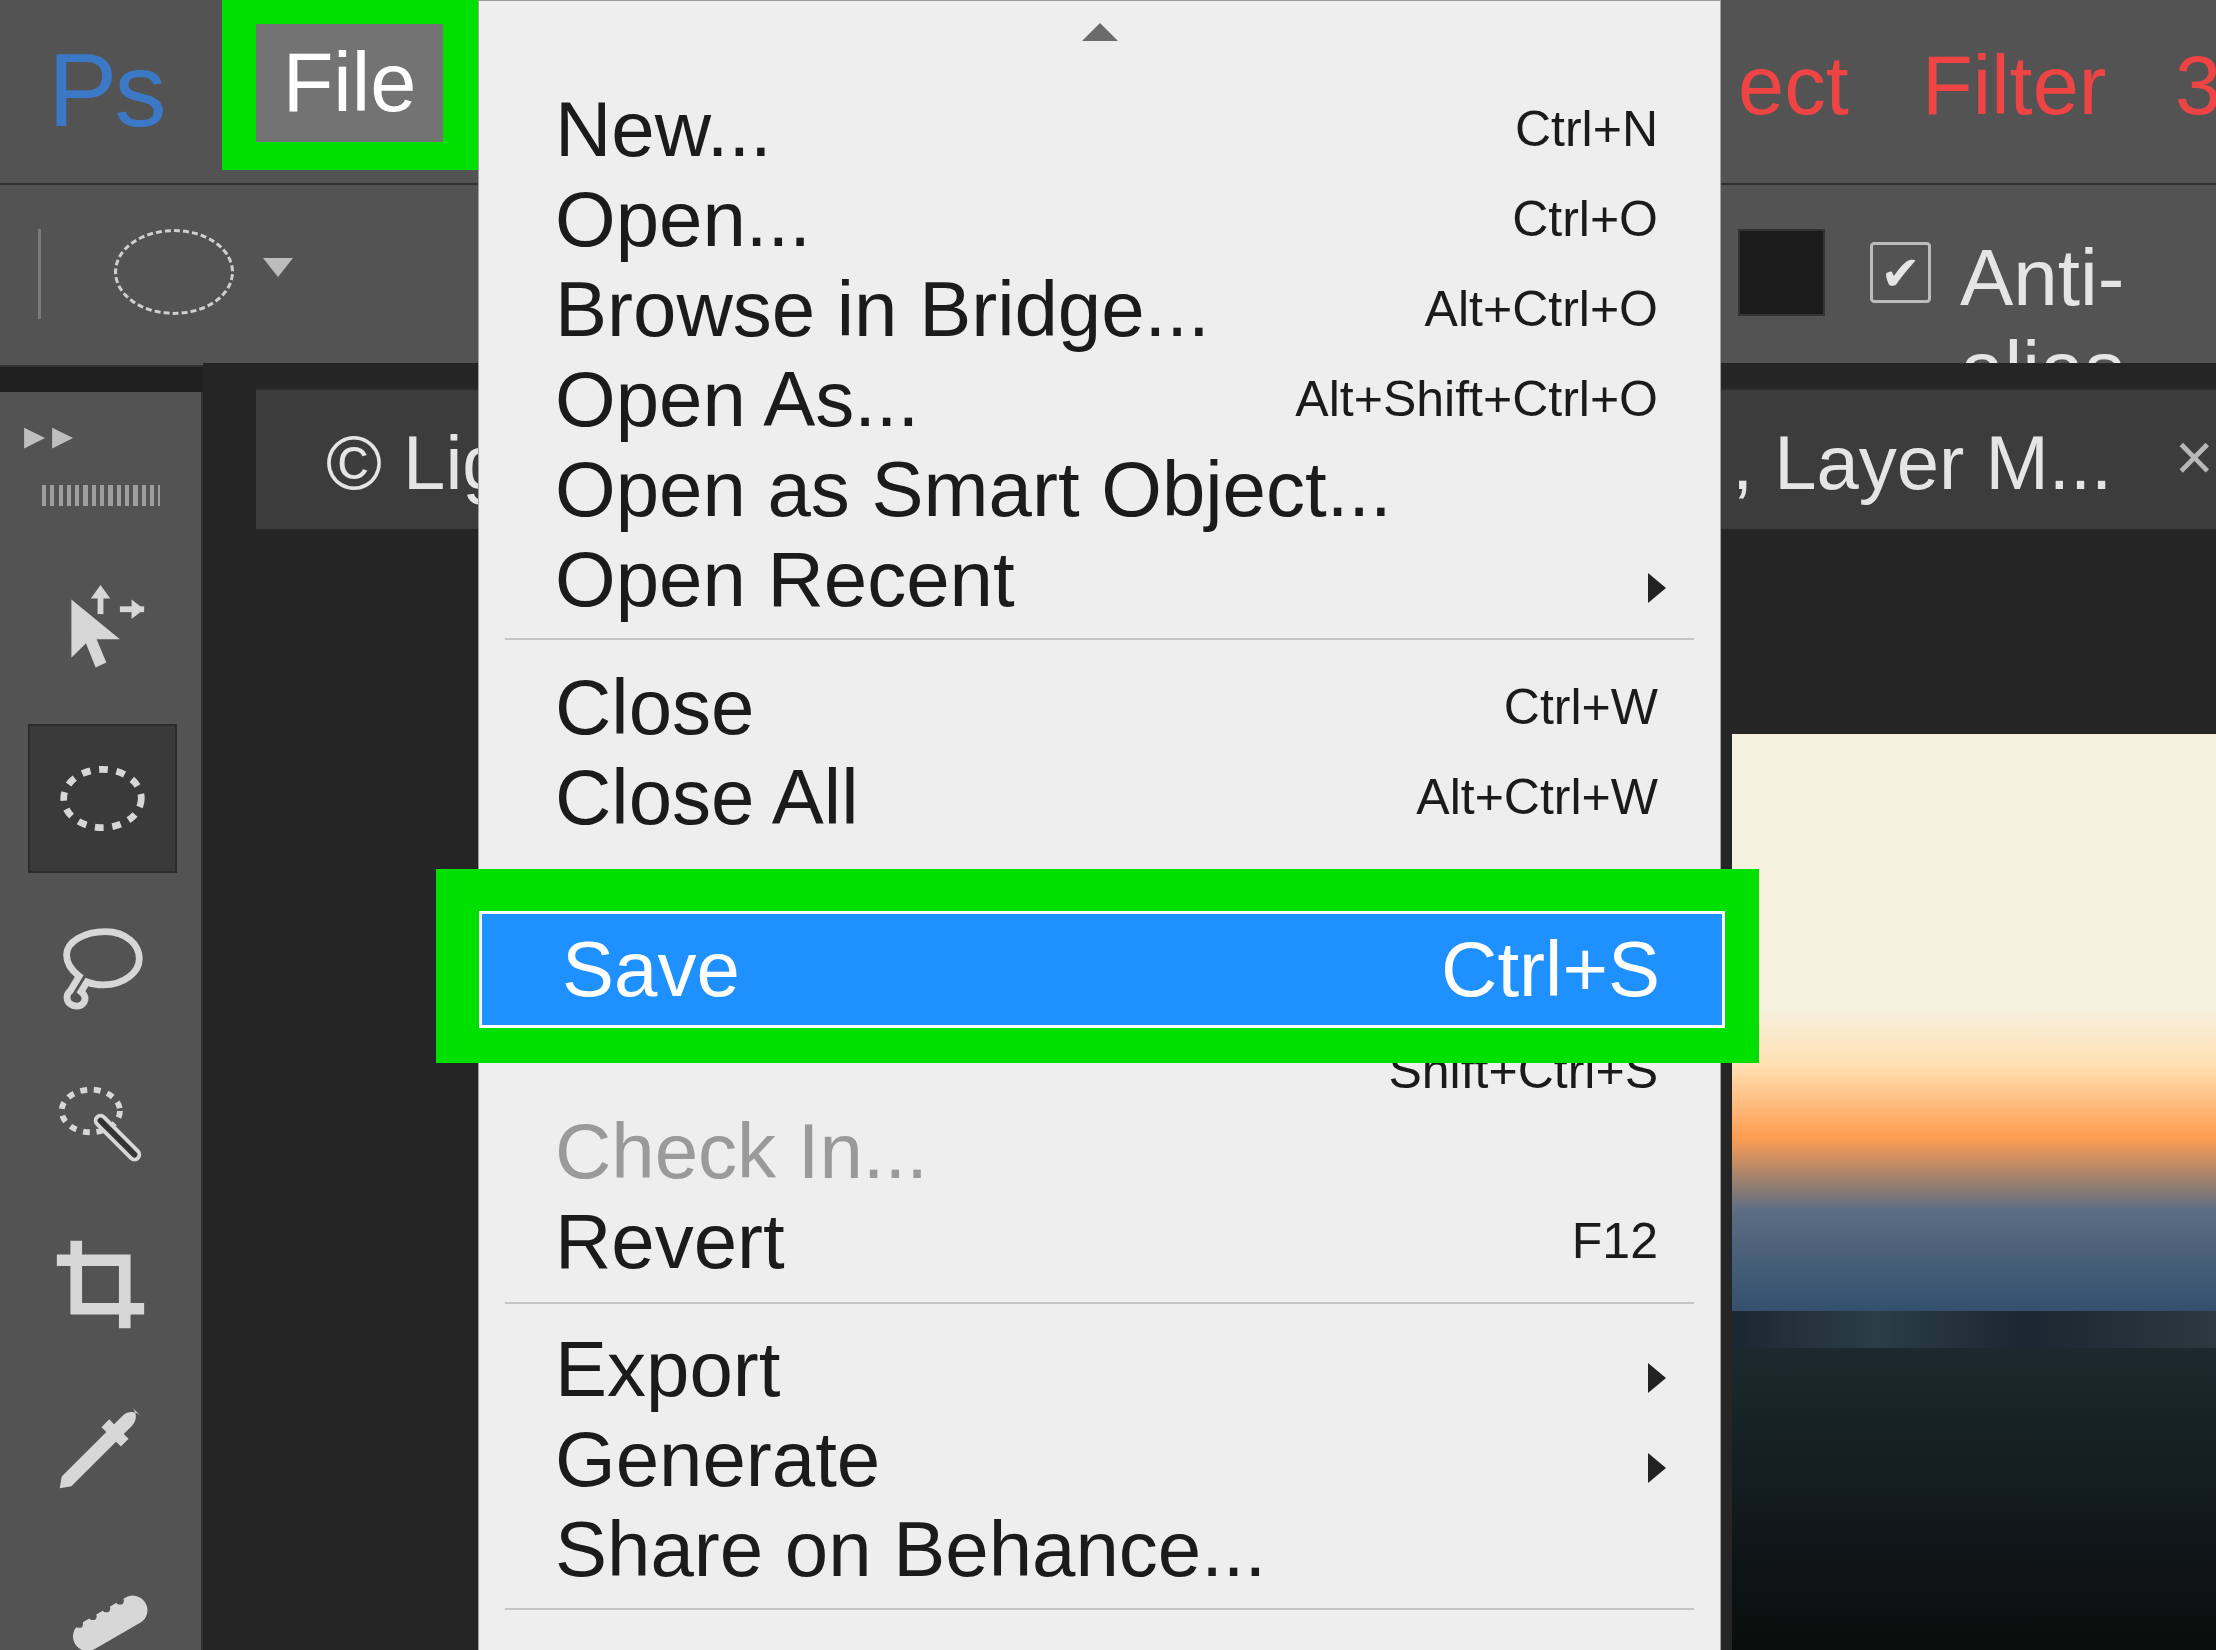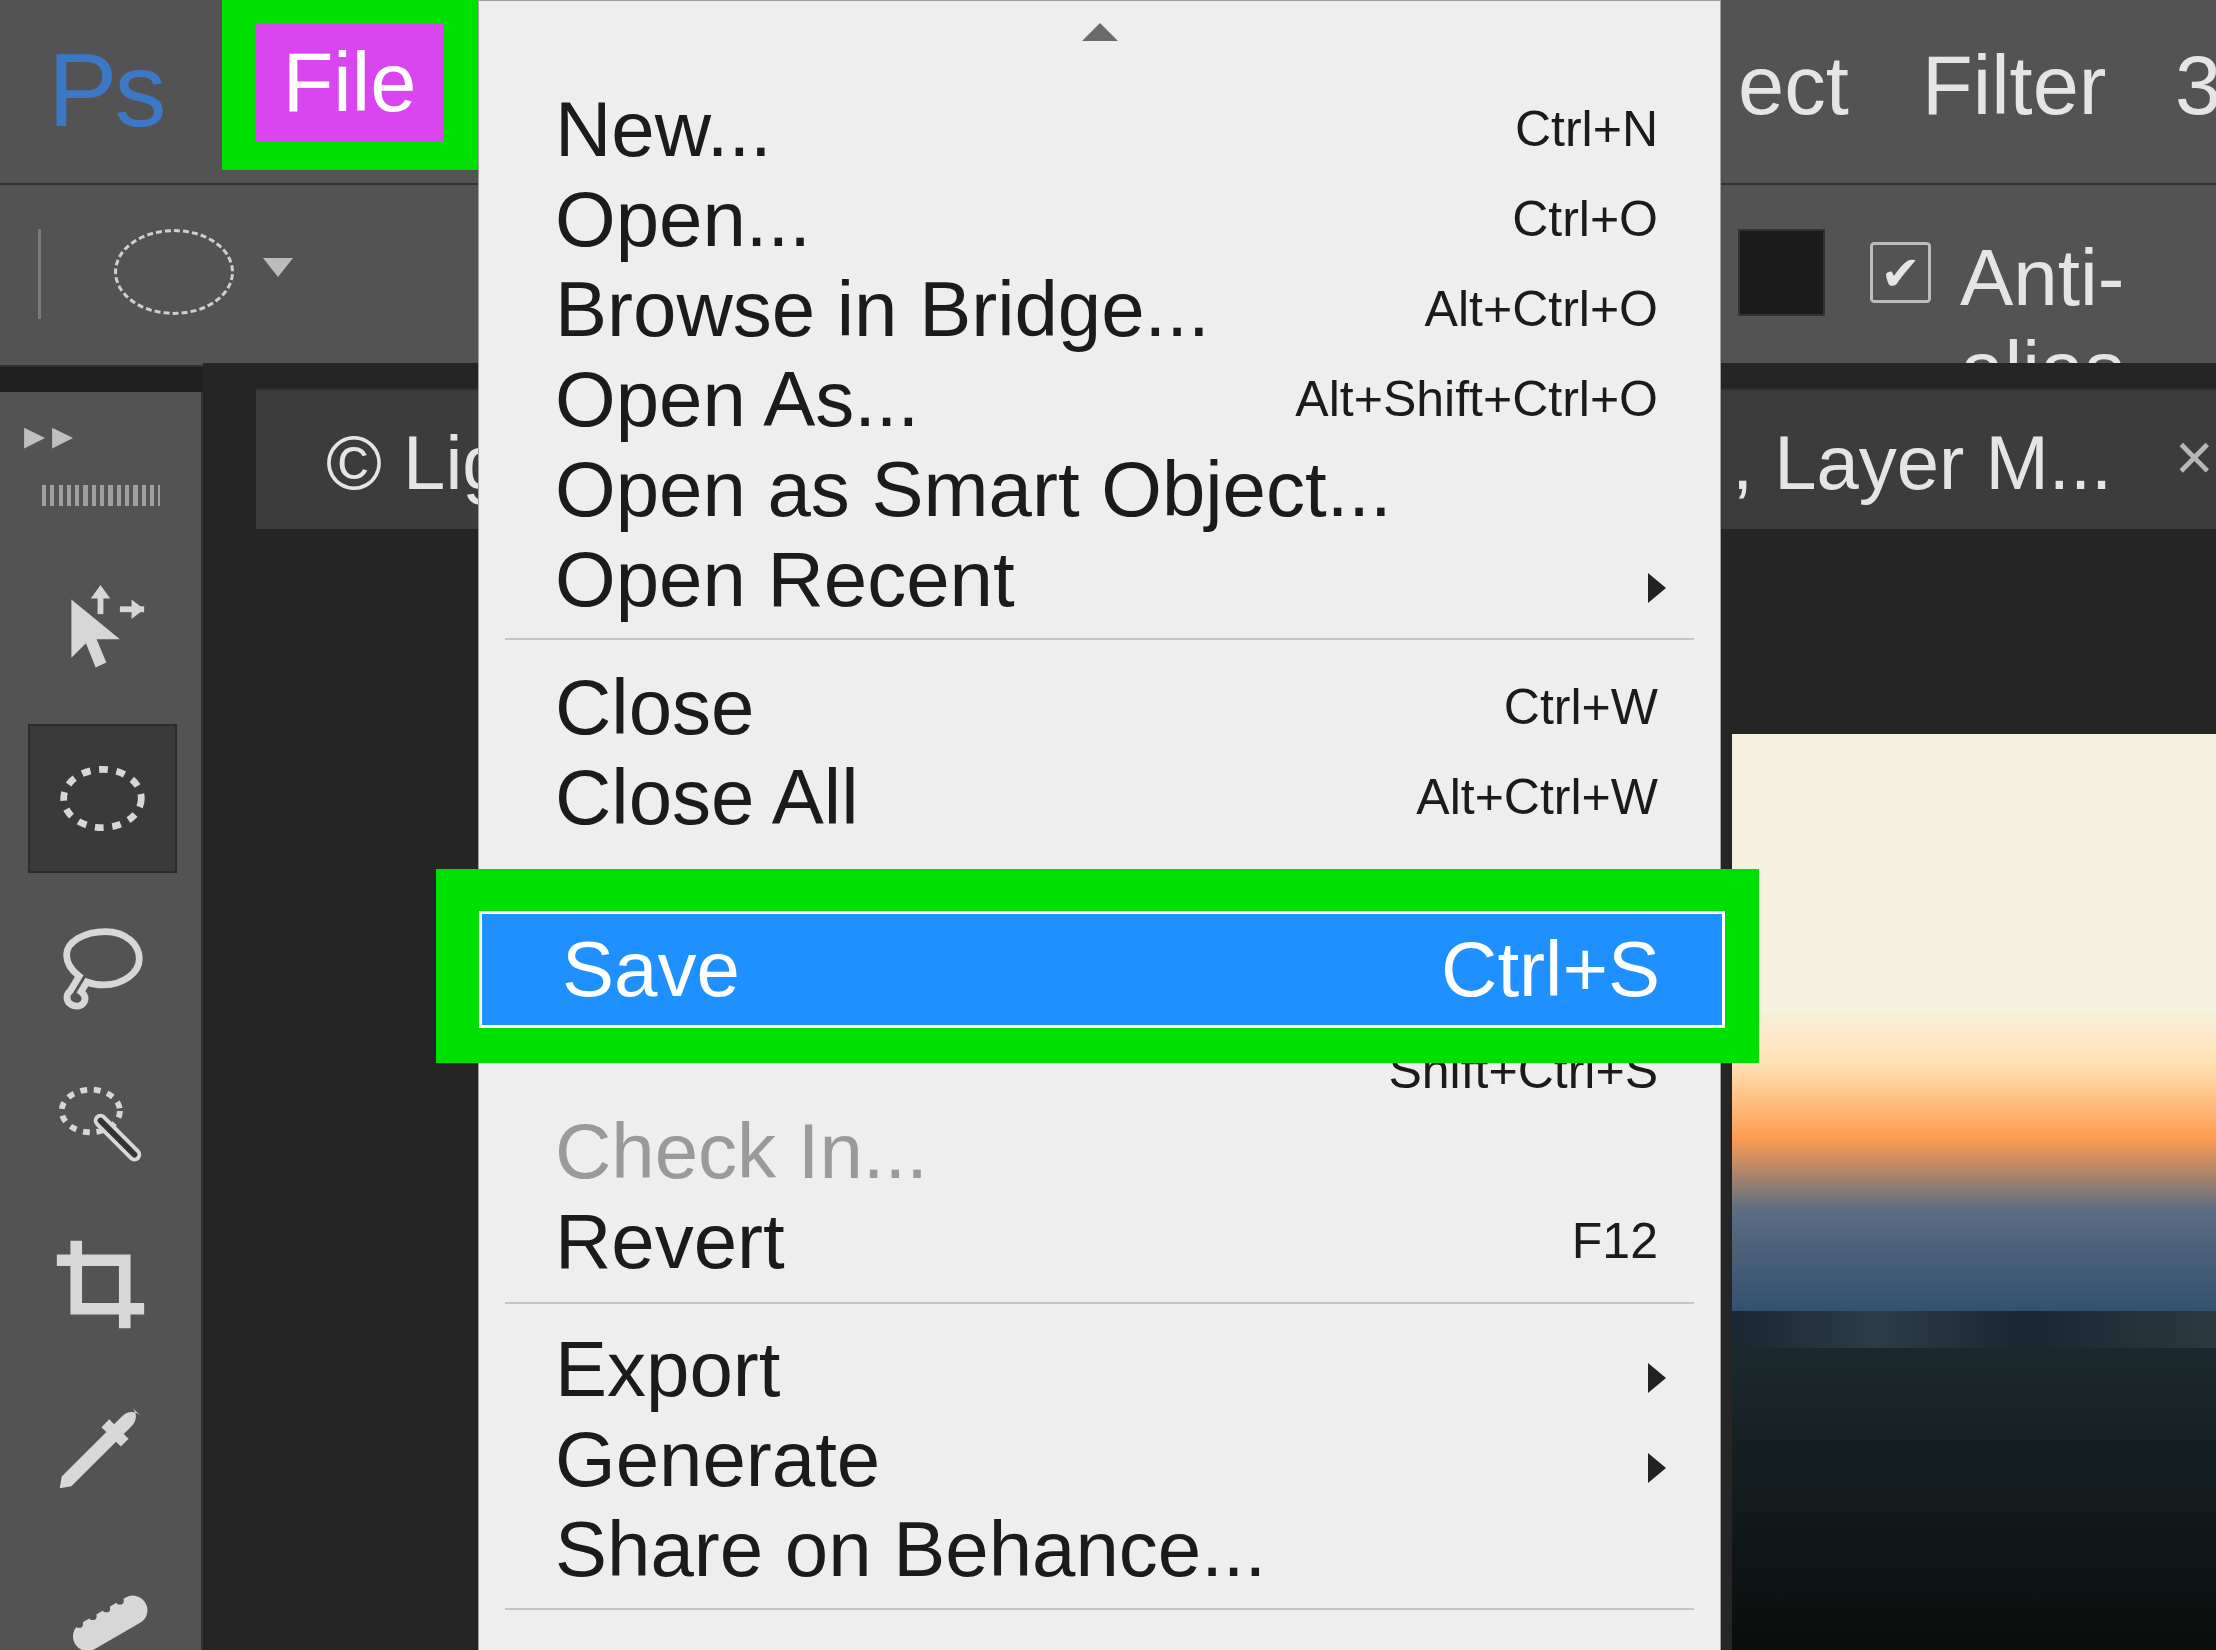--- a/index.html
+++ b/index.html
@@ -35,35 +35,35 @@
     position: absolute;
     left: 222px; top: 0;
     width: 256px; height: 170px;
     background: #00e000;
     z-index: 4;
   }
   .file-button {
     position: absolute;
     left: 256px; top: 24px;
     width: 187px; height: 118px;
-    background: #d946ef;
+    background: #737373;
     color: #fff;
     font-size: 83px;
     font-weight: 300;
     display: flex;
     align-items: center;
     justify-content: center;
     z-index: 5;
   }
   .menubar-item {
     position: absolute;
     top: 38px;
     font-size: 83px;
     font-weight: 300;
-    color: #e5e5e5;
+    color: #ef4444;
   }
   
   .optionsbar {
     position: absolute;
     left: 0; top: 183px;
     width: 2216px;
     height: 180px;
     background: #535353;
     border-top: 2.1px solid #323232;
     border-bottom: 2.1px solid #323232;

